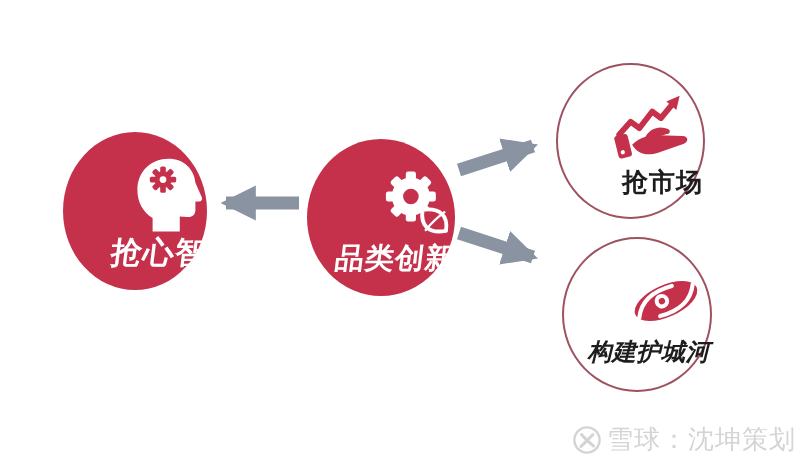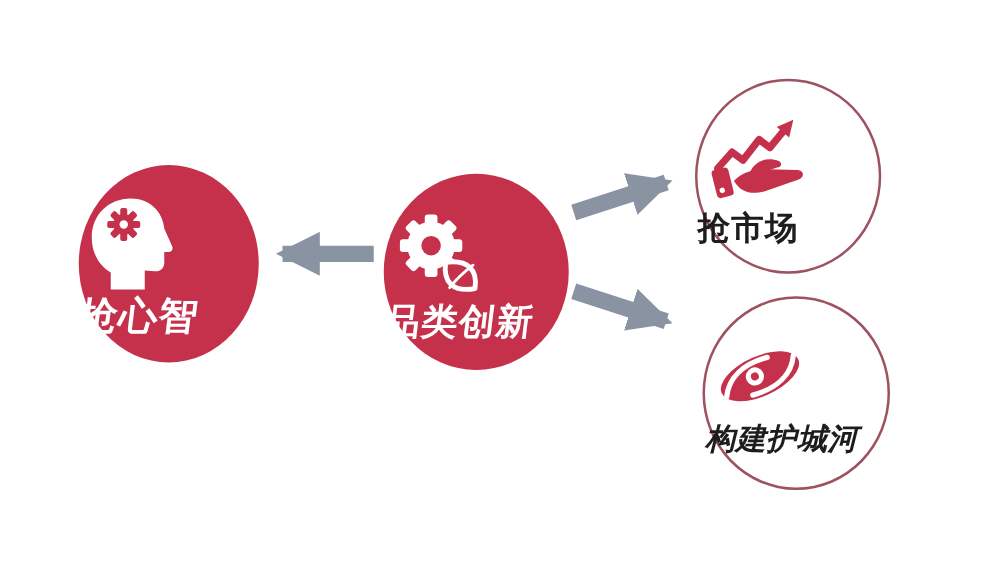--- a/index.html
+++ b/index.html
@@ -24,21 +24,21 @@
   .arrows{position:absolute;left:0;top:0;width:800px;height:463px;}
   .arrow{stroke:var(--arrow-gray);stroke-width:13;}
   .f-gray{fill:var(--arrow-gray);}
   .f-red{fill:var(--accent-red);}
   .f-white{fill:#ffffff;}
 
   .node{
     position:absolute;
     border-radius:50%;
     display:flex;flex-direction:column;
-    align-items:flex-start;justify-content:center;
+    align-items:flex-end;justify-content:center;
   }
   .node.red{background:var(--accent-red);}
   .node.outline{background:#ffffff;border:2px solid var(--outline-border);}
 
   .node-left   {left:63px;  top:132px; width:144px; height:158px;}
   .node-center {left:307px; top:139px; width:148px; height:157px;}
   .node-tr     {left:556px; top:63px;  width:145px; height:152px;}
   .node-br     {left:562px; top:237px; width:146px; height:151px;font-style:italic;}
 
   .icon{display:block;flex:0 0 auto;}
@@ -150,14 +150,22 @@
         <ellipse class="f-red" cx="55" cy="42" rx="44" ry="21"></ellipse>
         <path d="M14,48 C24,30 44,23 70,27" stroke="#ffffff" stroke-width="5.5" fill="none" stroke-linecap="round"></path>
         <path d="M96,36 C86,54 66,61 40,57" stroke="#ffffff" stroke-width="5.5" fill="none" stroke-linecap="round"></path>
         <circle class="f-white" cx="50" cy="40" r="9.5"></circle>
         <circle class="f-red" cx="50" cy="40" r="4.2"></circle>
       </g>
     </svg>
     <div class="label dark-label lbl-br">构建护城河</div>
   </div>
 
+  <div class="watermark">
+    <svg class="wm-logo" viewBox="0 0 30 30">
+      <circle class="wm-stroke" cx="15" cy="15" r="12.6" stroke-width="2.4"></circle>
+      <path class="wm-stroke" d="M9.5,9.5 C14,15 17,17.5 21.5,21" stroke-width="3"></path>
+      <path class="wm-stroke" d="M21,9.5 C16.5,14 13,17.5 9,21.5" stroke-width="3"></path>
+    </svg>
+    <span class="watermark-text">雪球：沈坤策划</span>
+  </div>
 
 </div>
 
 </body></html>

